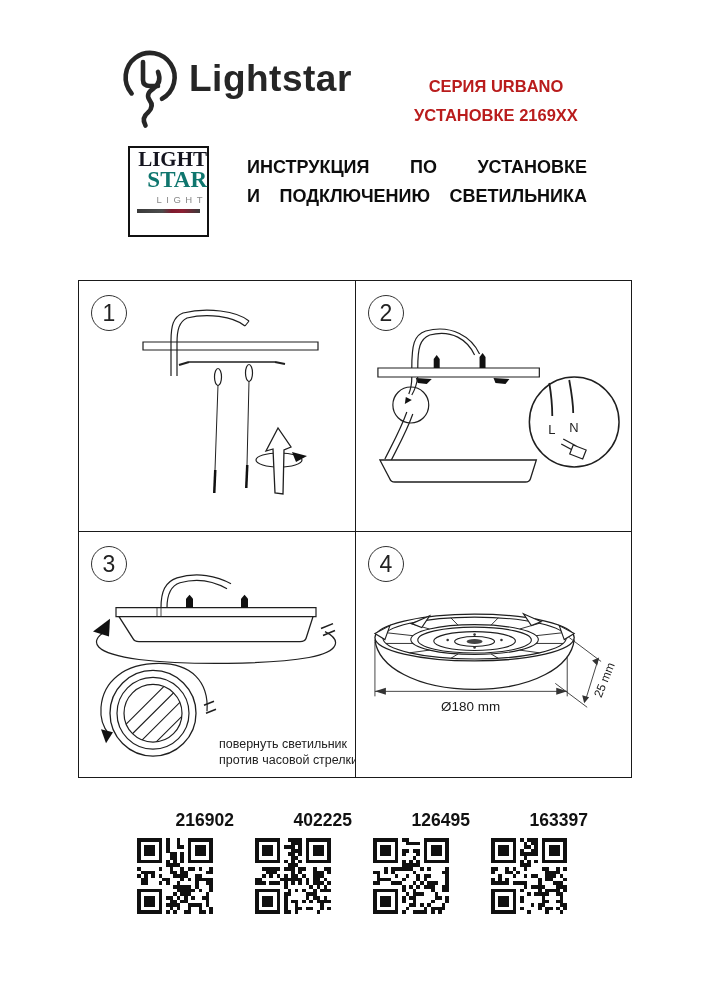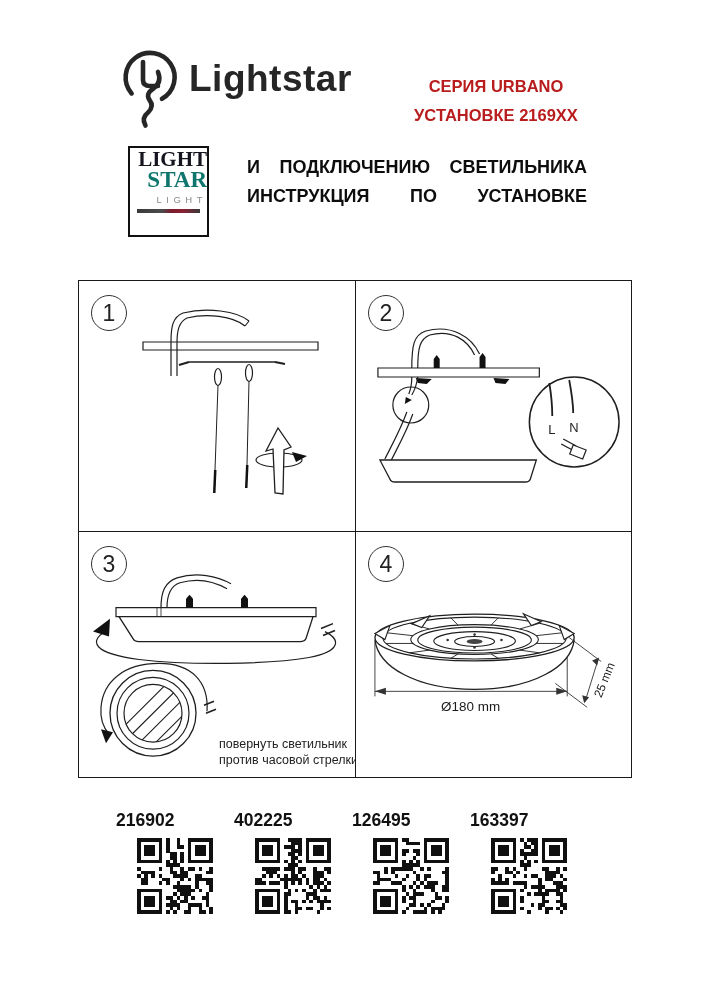--- a/index.html
+++ b/index.html
@@ -29,21 +29,21 @@
   .cell.c1{border-right:1.7px solid #1a1a1a;border-bottom:1.7px solid #1a1a1a;}
   .cell.c2{border-bottom:1.7px solid #1a1a1a;}
   .cell.c3{border-right:1.7px solid #1a1a1a;}
   .panel-num{position:absolute;left:12px;top:14px;width:34px;height:34px;border:1.7px solid #333;
              border-radius:50%;display:flex;align-items:center;justify-content:center;
              font-size:23px;color:#222;background:#fff;z-index:2;}
   .cell svg.draw{position:absolute;left:0;top:0;width:100%;height:100%;}
   .draw *{vector-effect:non-scaling-stroke;}
   
   .qr-row{position:absolute;left:116px;top:810px;width:472px;display:flex;}
-  .qr-item{width:118px;text-align:left;}
+  .qr-item{width:118px;text-align:right;}
   .qr-label{font-size:17.5px;font-weight:bold;color:#111;margin-bottom:7px;}
   .qr-item svg{width:76px;height:76px;display:block;margin:0 auto;shape-rendering:crispEdges;fill:#101010;}
 </style>
 </head>
 <body>
 
 <div class="page">
 
   <svg class="bulb" width="62" height="84" viewBox="0 0 62 84">
     <g fill="none" stroke="#262626" stroke-width="4.6" stroke-linecap="round">
@@ -60,22 +60,22 @@
   </div>
 
   <div class="group-logo">
     <div class="l1">LIGHT</div>
     <div class="l2">STAR</div>
     <div class="l3">LIGHT</div>
     <div class="flag"></div>
   </div>
 
   <div class="main-title">
+    <div>ИНСТРУКЦИЯ  ПО  УСТАНОВКЕ</div>
     <div>И ПОДКЛЮЧЕНИЮ СВЕТИЛЬНИКА</div>
-    <div>ИНСТРУКЦИЯ  ПО  УСТАНОВКЕ</div>
   </div>
 
   <div class="grid">
 
     <div class="cell c1">
       <div class="panel-num">1</div>
       <svg class="draw" viewBox="0 0 276 250" preserveAspectRatio="none">
         <g stroke="#1f1f1f" fill="none" stroke-width="1.2">
           <g>
             <ellipse cx="200" cy="179" rx="23" ry="7"></ellipse>

